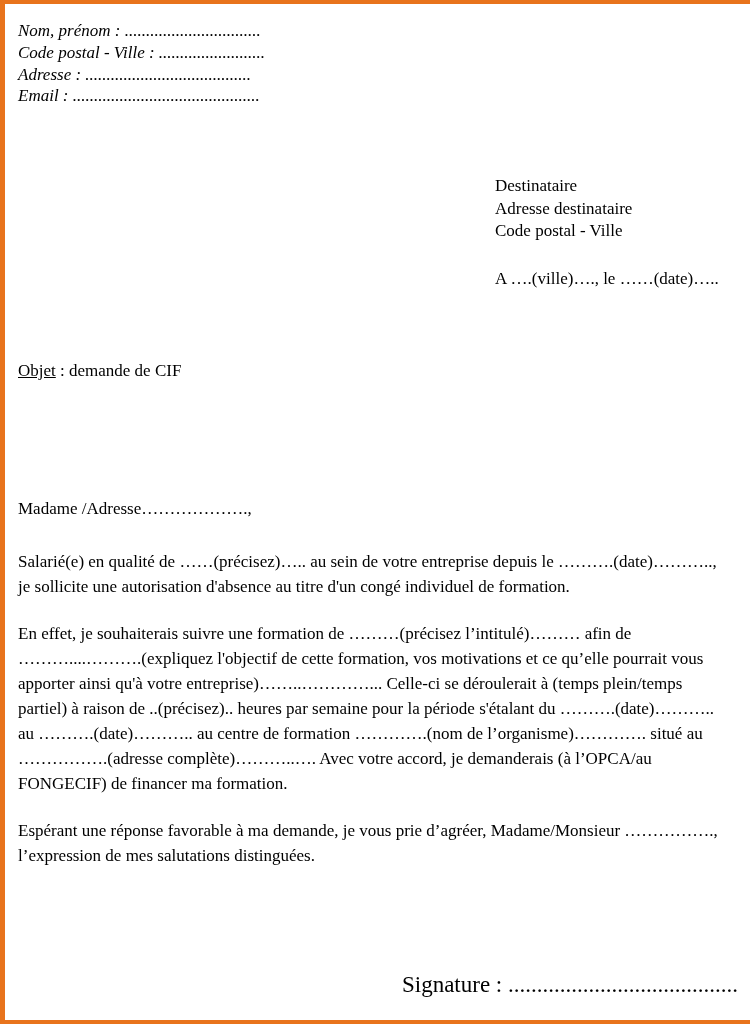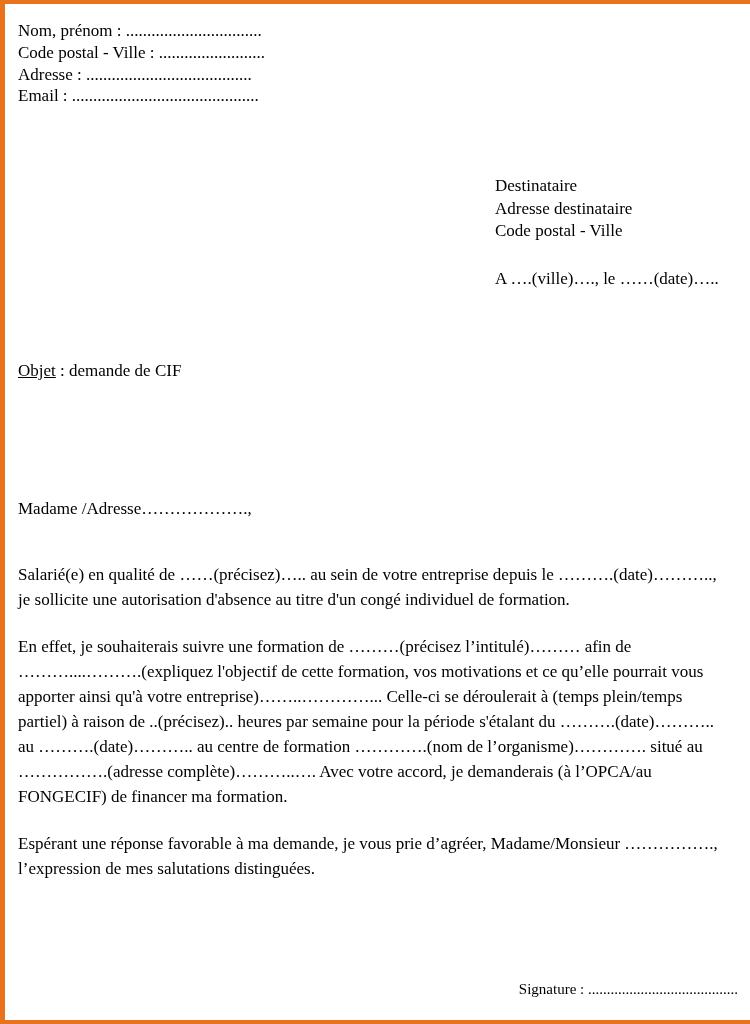--- a/index.html
+++ b/index.html
@@ -35,20 +35,21 @@
     box-sizing: border-box;
   }
   .sender-block {
     margin-top: 2px;
     margin-left: 3px;
     font-size: 17px;
     line-height: 1.28;
   }
   .sender-block div {
     white-space: nowrap;
+    font-style: italic;
   }
   .recipient-block {
     margin-top: 68px;
     margin-left: 480px;
     font-size: 17px;
     line-height: 1.33;
   }
   .date-line {
     margin-top: 26px;
     margin-left: 480px;
@@ -62,35 +63,35 @@
   .subject .u {
     text-decoration: underline;
     text-align: right;
   }
   .salutation {
     margin-top: 118px;
     margin-left: 3px;
     font-size: 17px;
   }
   .body {
-    margin-top: 44px;
+    margin-top: 31px;
     margin-left: 3px;
     margin-right: 8px;
     font-size: 17px;
     line-height: 1.47;
     text-align: left;
   }
   .body p {
     margin: 0 0 22px 0;
   }
   .signature {
     position: absolute;
     right: 12px;
     bottom: 18px;
-    font-size: 15px;
+    font-size: 23px;
     margin-top: 46px;
   }
 </style>
 </head>
 <body>
 
 <div class="page">
   <div class="sheet">
 
     <div class="sender-block">

